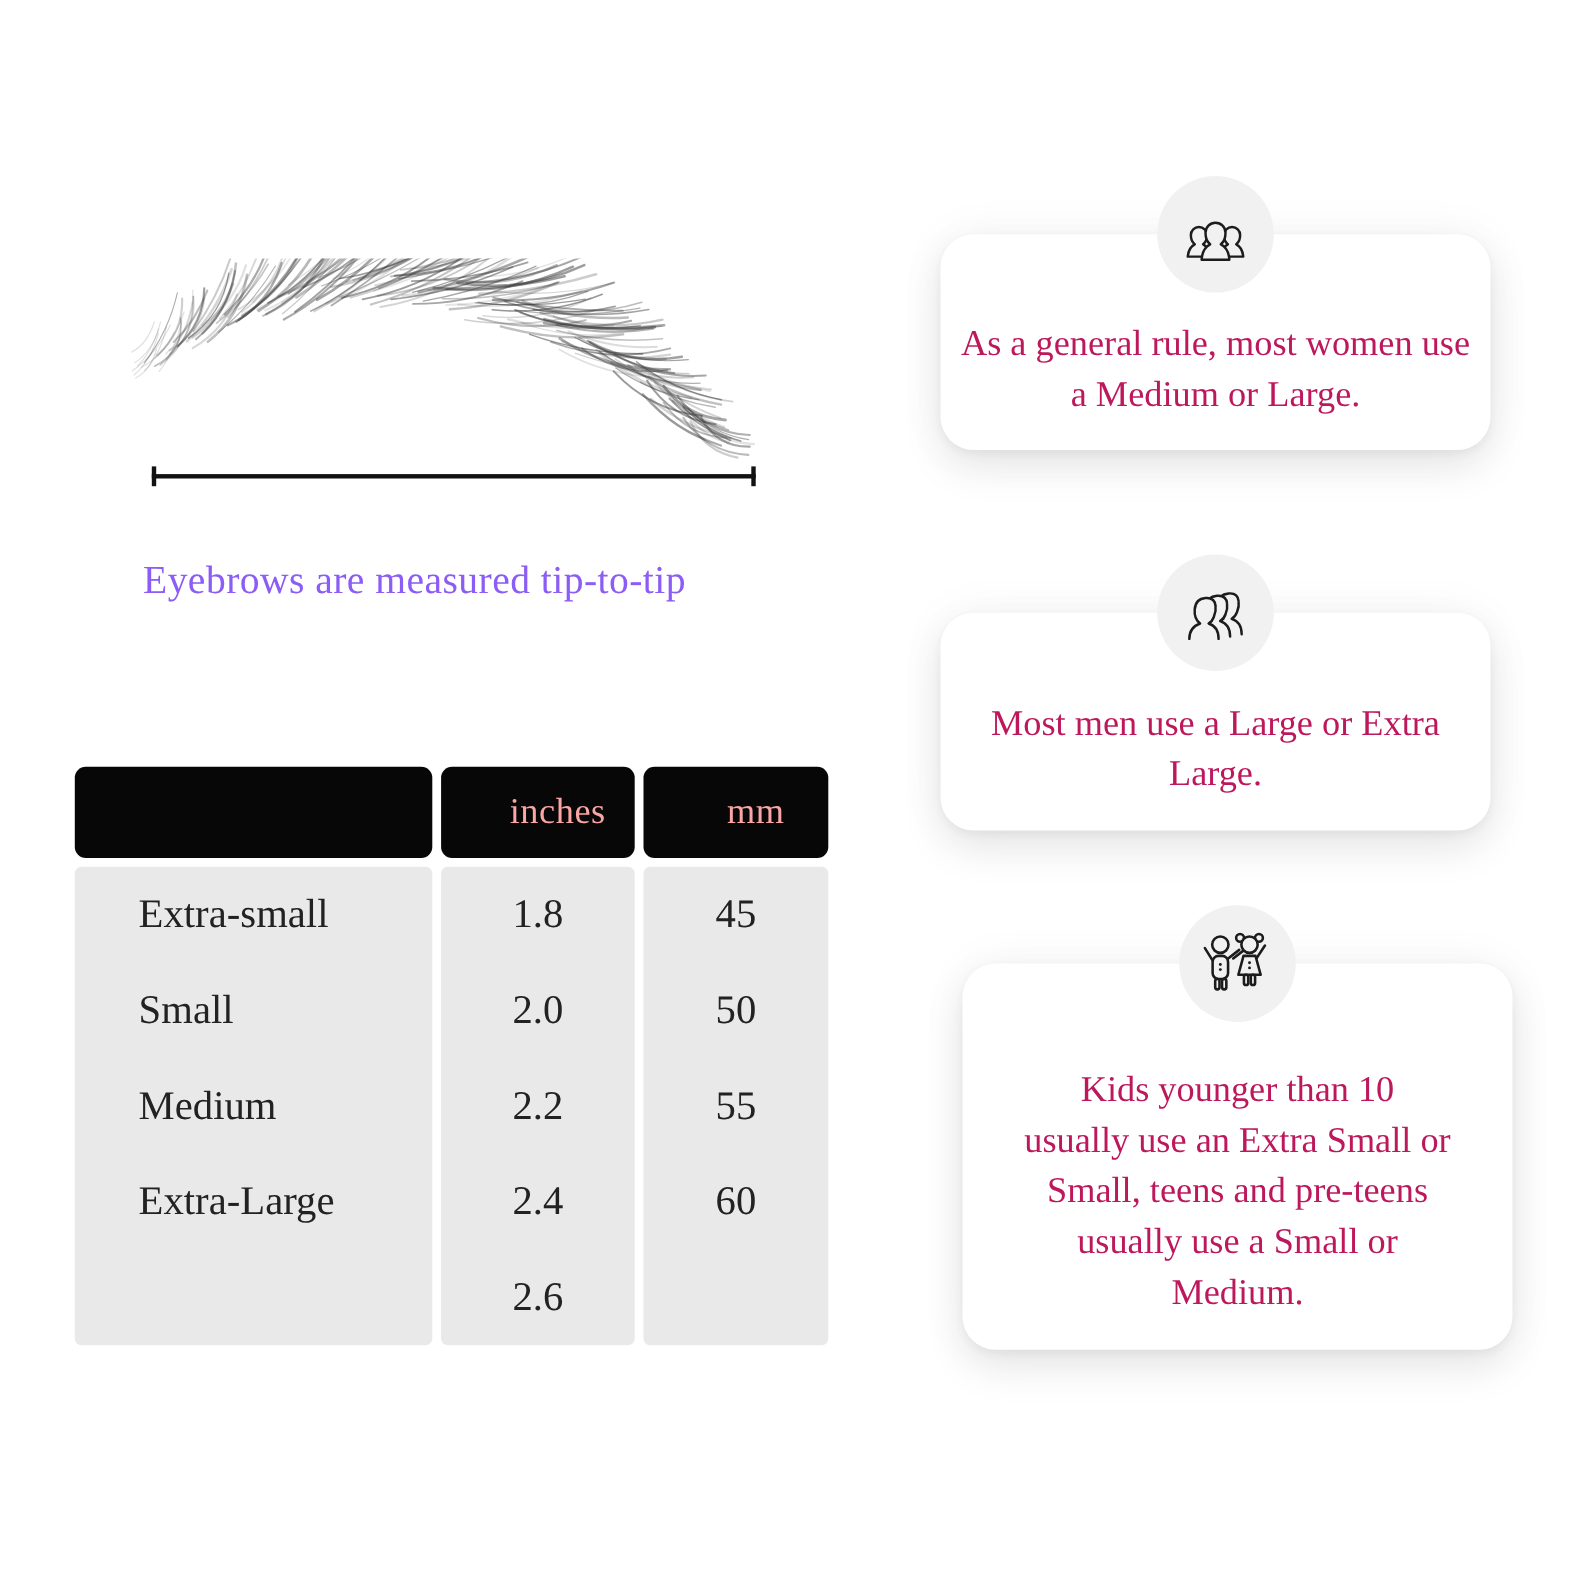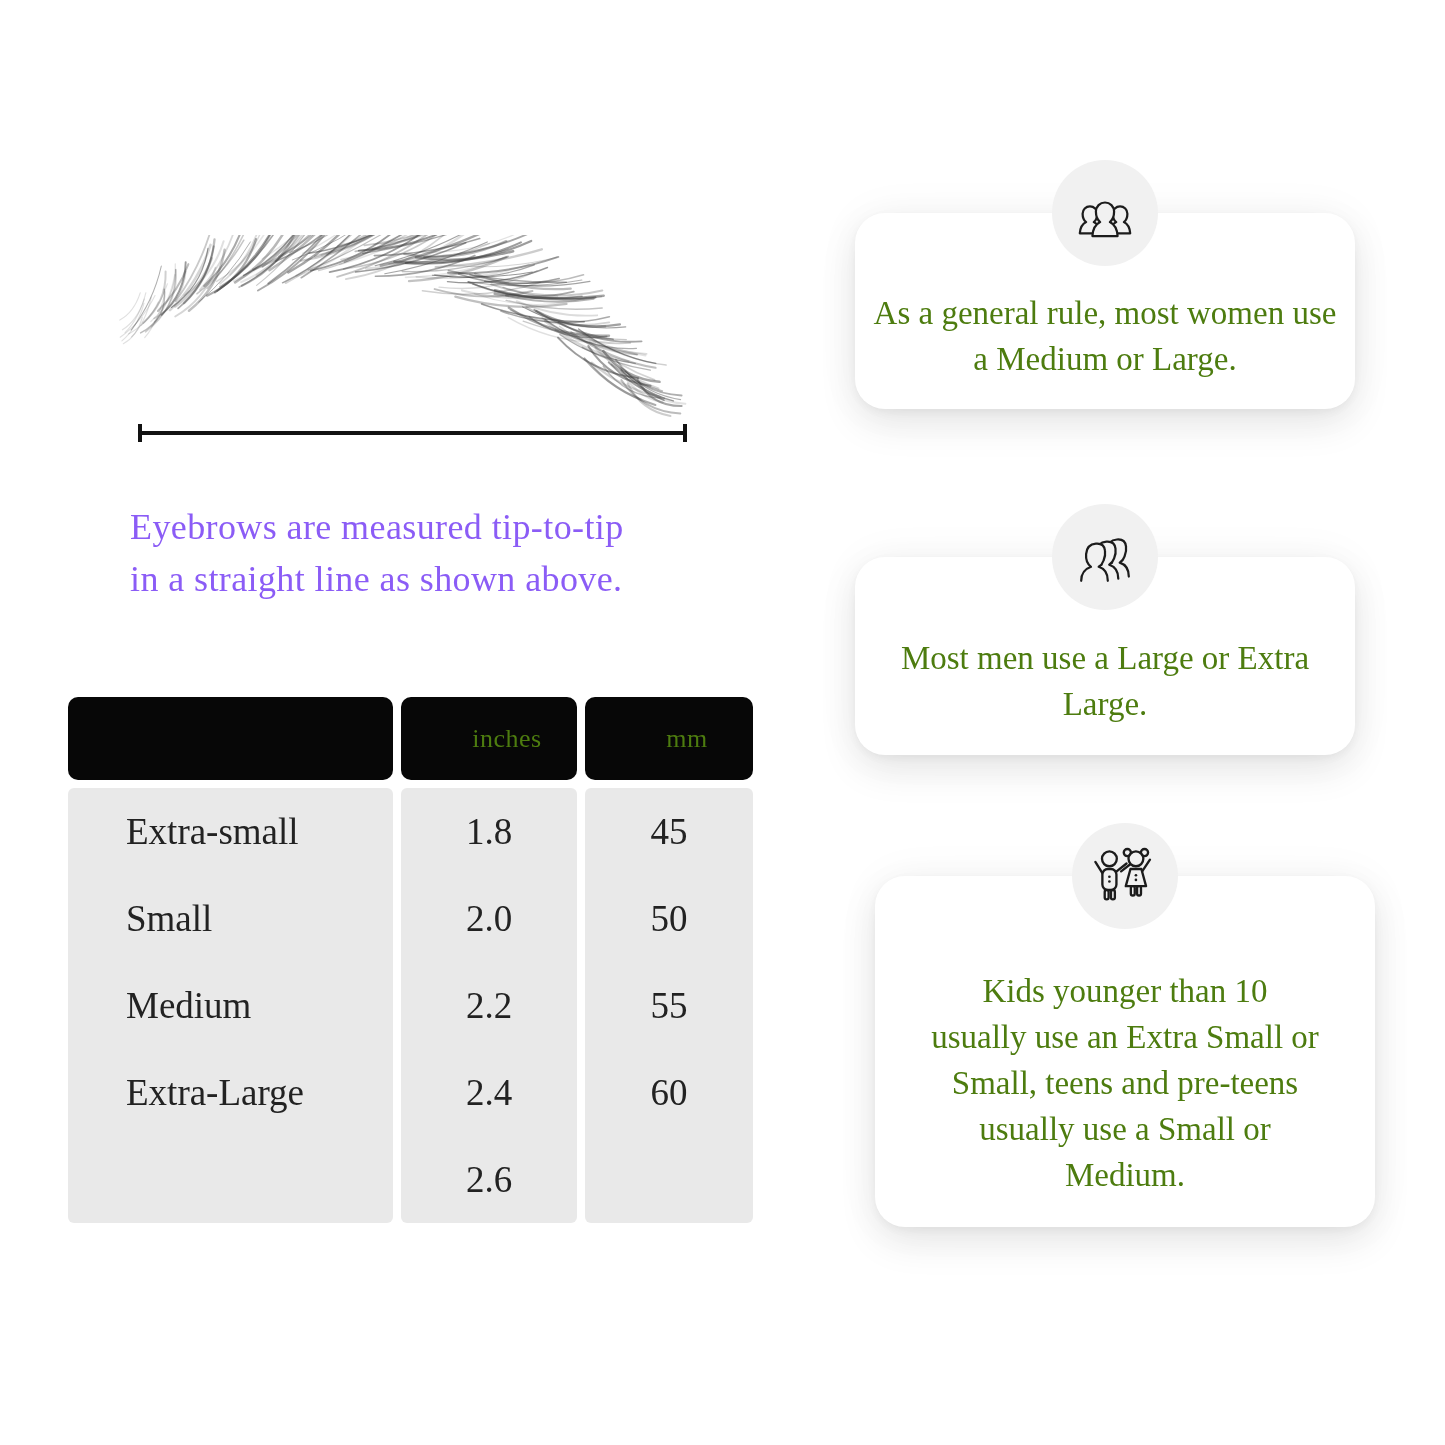--- a/index.html
+++ b/index.html
@@ -26,21 +26,21 @@
   
   .size-table {
     position:absolute; left:68px; top:697px;
     display:grid;
     grid-template-columns:325px 176px 168px;
     grid-template-rows:83px 435px;
     gap:8px;
   }
   .th {
     background:#070707; border-radius:10px;
-    color:#4d7c0f; font-size:26px; letter-spacing:0.5px;
+    color:#fca5a5; font-size:33px; letter-spacing:0.5px;
     display:flex; align-items:center; justify-content:center;padding-left:36px;
   }
   .tcol {
     background:#e9e9e9; border-radius:6px;
     display:flex; flex-direction:column;
   }
   .tcell { height:87px; display:flex; align-items:center; font-size:37px; color:#222; }
   .tcol.names .tcell { padding-left:58px; justify-content:flex-start; }
   .tcol.nums  .tcell { justify-content:center; }
 
@@ -53,21 +53,21 @@
     text-align:center;
   }
   .card-1 { top:213px; height:196px; padding-top:50px; }
   .card-2 { top:557px; height:198px; padding-top:50px; }
   .card-3 { top:876px; height:351px; padding-top:62px;margin-left:20px; }
   .badge {
     position:absolute; left:50%; top:-53px; transform:translateX(-50%);
     width:106px; height:106px; border-radius:50%; background:#f1f1f1;
     display:flex; align-items:center; justify-content:center;
   }
-  .card-text { font-size:33px; line-height:46px; color:#4d7c0f; }
+  .card-text { font-size:33px; line-height:46px; color:#be185d; }
   .card-1 .card-text { max-width:482px; }
   .card-2 .card-text { max-width:410px; }
   .card-3 .card-text { max-width:388px; }
 
   .icon-svg { display:block; }
 </style>
 </head>
 <body>
 
 <div class="canvas">
@@ -251,21 +251,20 @@
     </svg>
 
   <div class="measure-line">
     <div class="cap left"></div>
     <div class="bar"></div>
     <div class="cap right"></div>
   </div>
 
   <div class="caption">
     <div>Eyebrows are measured tip-to-tip</div>
-    <div>in a straight line as shown above.</div>
   </div>
 
   <div class="size-table">
     <div class="th"></div>
     <div class="th">inches</div>
     <div class="th">mm</div>
 
     <div class="tcol names">
       <div class="tcell">Extra-small</div>
       <div class="tcell">Small</div>

